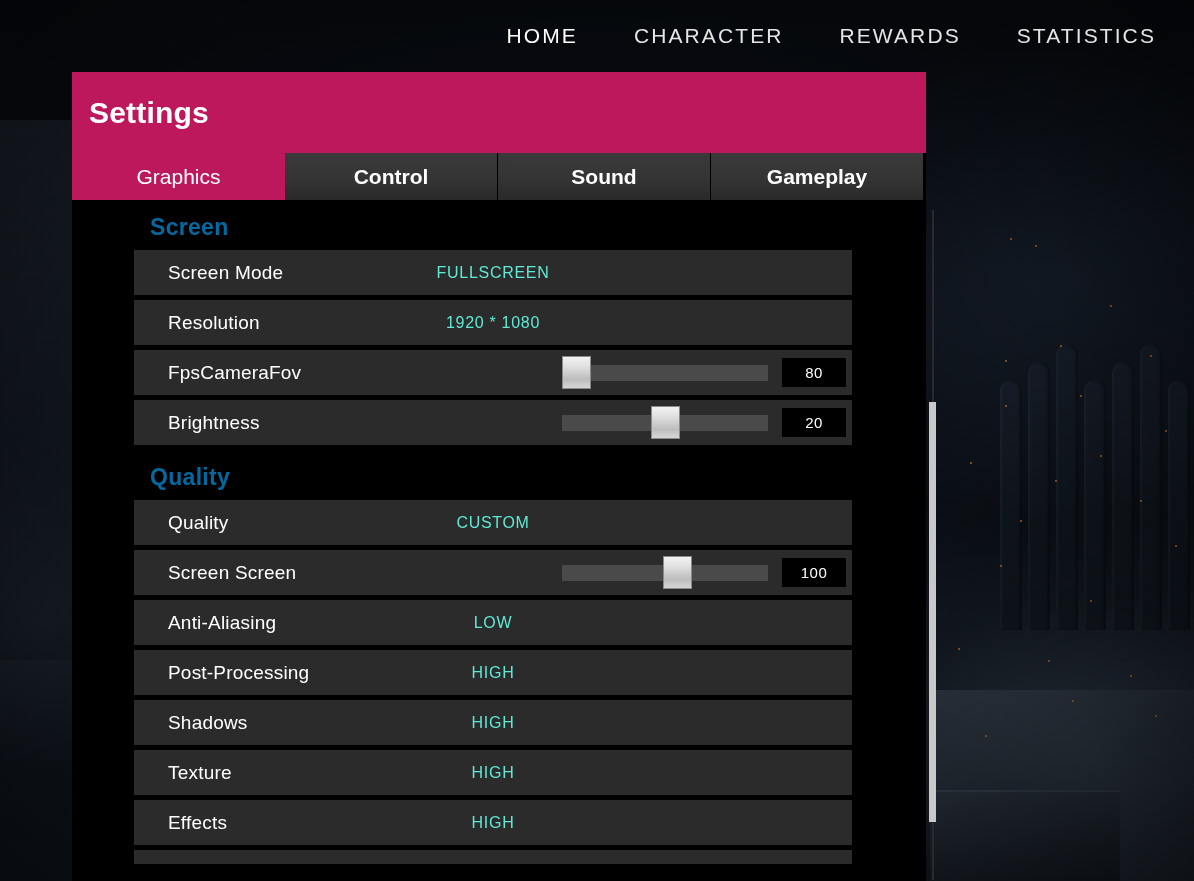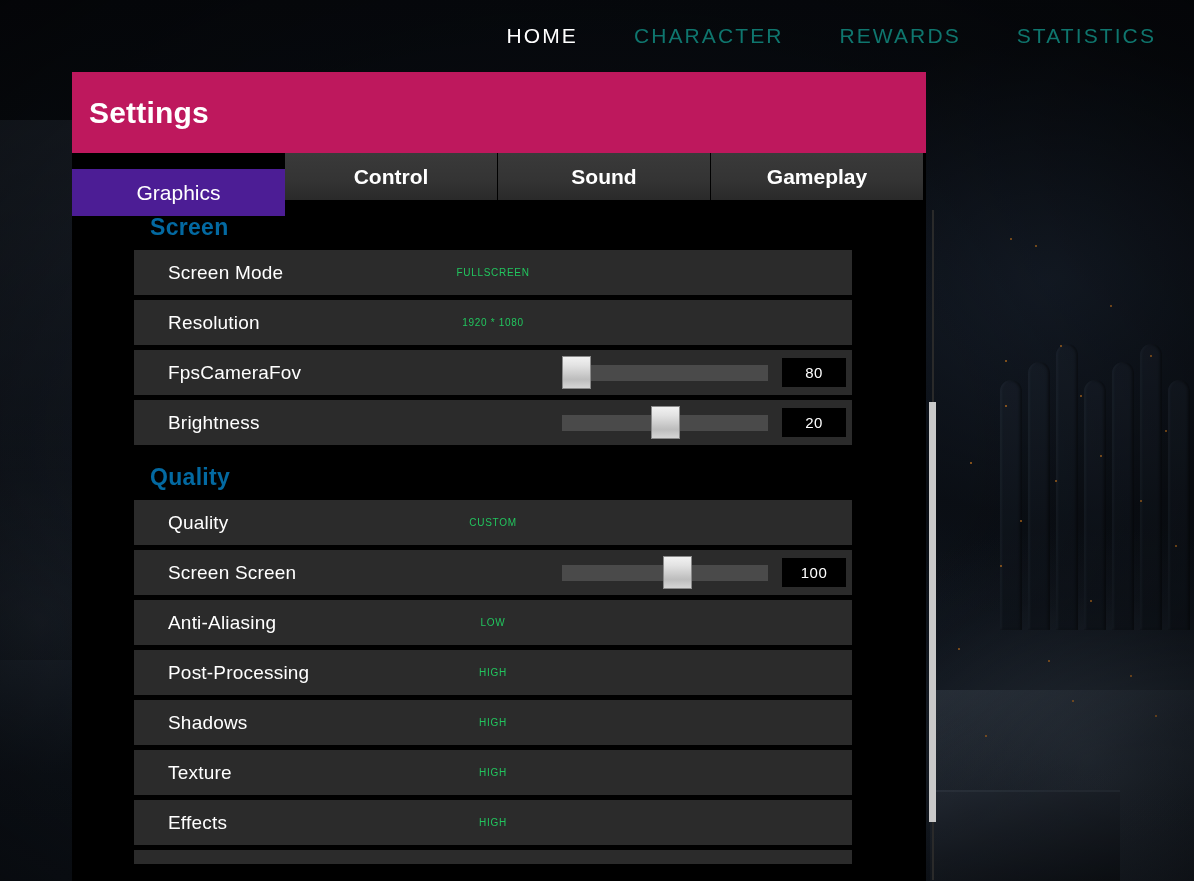--- a/index.html
+++ b/index.html
@@ -84,21 +84,21 @@
     display: flex;
     align-items: center;
     justify-content: flex-end;
     padding-right: 38px;
     box-sizing: border-box;
     z-index: 5;
   }
   .navitem {
     font-size: 21px;
     letter-spacing: 2.1px;
-    color: #0f766e;
+    color: #e5e5e5;
     margin-left: 56px;
     cursor: pointer;
     white-space: nowrap;
   }
   .navitem.active { color: #ffffff; }
 
   
   #panel {
     position: absolute;
     left: 72px; top: 72px;
@@ -133,23 +133,22 @@
     display: flex;
     align-items: center;
     justify-content: center;
     font-size: 21px;
     color: #ffffff;
     cursor: pointer;
     box-sizing: border-box;
     flex: 0 0 213px;
   }
   .tab.active {
-    background: #4c1d95;
+    background: #be185d;
     flex: 0 0 213px;
-    margin-top: 16px;
   }
   .tab.inactive {
     background: linear-gradient(180deg, #3a3a3a 0%, #343434 55%, #2a2a2a 100%);
     border-right: 1px solid #000000;
     font-weight: bold;
   }
   .tab.inactive:first-of-type { border-left: 1px solid #000000; }
 
   
   #content {
@@ -181,22 +180,22 @@
     padding-left: 14px;
     font-stretch: condensed;
     letter-spacing: .2px;
     white-space: nowrap;
     margin-left: 20px;
   }
   .row-value {
     position: absolute;
     left: 0; right: 0;
     text-align: center;
-    color: #22c55e;
-    font-size: 10px;
+    color: #5eead4;
+    font-size: 16px;
     letter-spacing: .7px;
     pointer-events: none;
   }
   
   .slider-wrap {
     position: absolute;
     left: 428px;
     top: 0;
     width: 212px;
     height: 45px;

